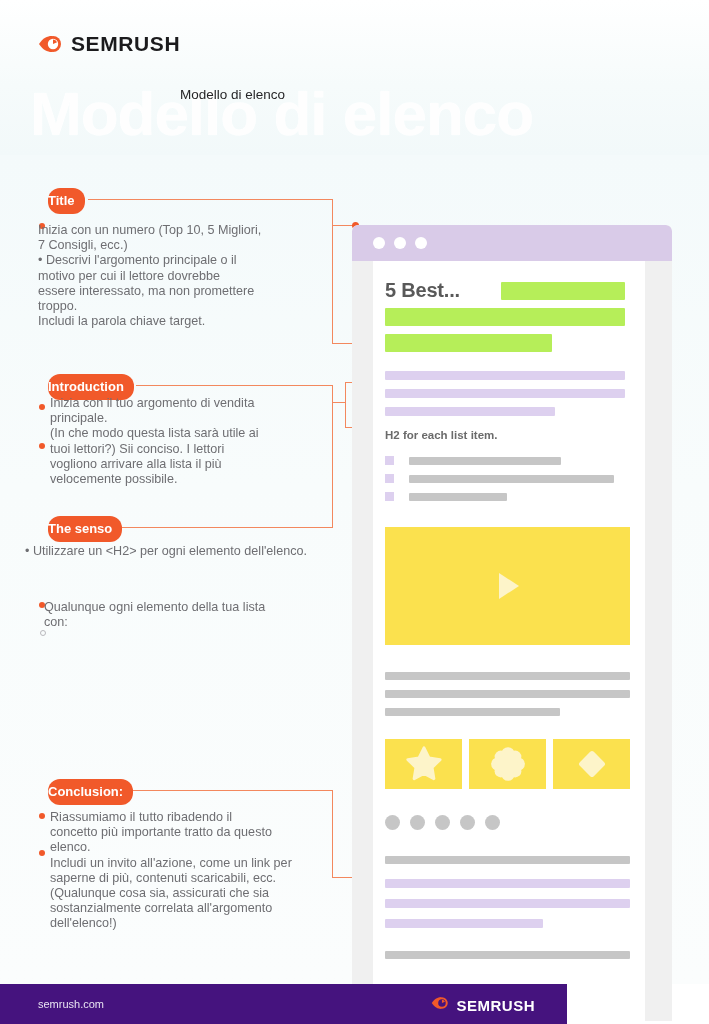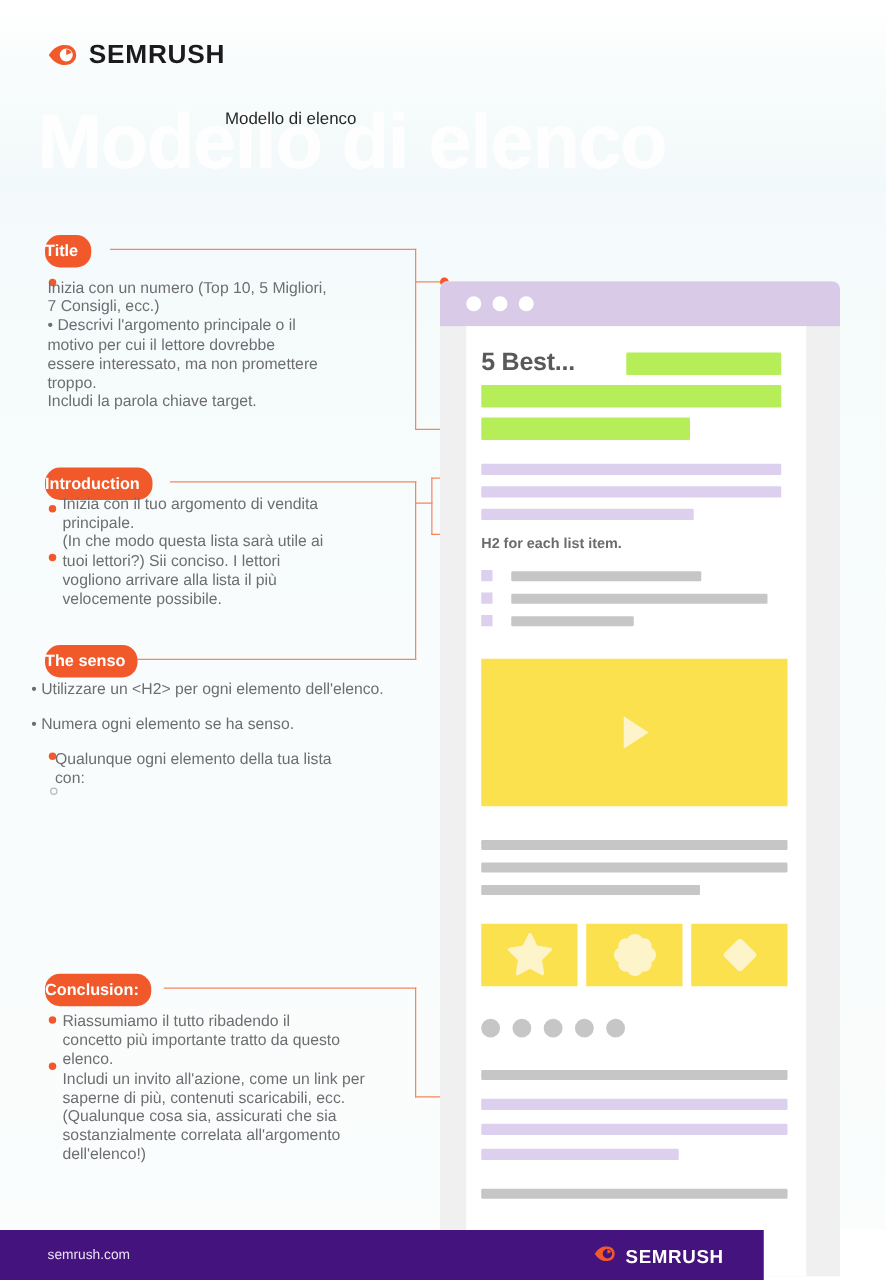--- a/index.html
+++ b/index.html
@@ -39,20 +39,21 @@
     position:absolute;left:0;top:155px;width:709px;height:829px;
     background:linear-gradient(180deg,#f4fafb 0%,#f8fcfc 40%,#fbfdfd 100%);
   }
 
   
   .badge{
     position:absolute;background:#f1592a;color:#fff;
     font-size:13px;font-weight:700;line-height:1;
     padding:6px 10px 7px 0;border-radius:12px;white-space:nowrap;
     font-family:"Liberation Sans",sans-serif;
+    margin-left:12px;
   }
   .note{
     position:absolute;color:#6e6e72;font-size:12.6px;line-height:15.2px;
     font-family:"Liberation Sans",sans-serif;white-space:pre-line;
   }
   .note.wide{width:300px;}
   .bullet{
     position:absolute;width:6px;height:6px;border-radius:50%;
     background:#f1592a;
   }
@@ -97,21 +98,21 @@
   }
   .h2line{
     position:absolute;font-size:11.5px;font-weight:700;color:#6b6b6b;
     font-family:Liberation Sans, sans-serif;
   }
   .media{position:absolute;background:#fbe14e;}
   .circ{position:absolute;width:15px;height:15px;border-radius:50%;background:#c6c6c6;}
 
   
   #footer{
-    position:absolute;left:0;top:984px;width:611px;height:40px;background:#45137e;
+    position:absolute;left:0;top:984px;width:567px;height:40px;background:#45137e;
   }
   #footer-url{
     position:absolute;left:38px;top:14px;color:#e9e4f2;font-size:11px;
     font-family:"Liberation Sans",sans-serif;
   }
   #footer-logo{
     position:absolute;right:32px;top:11px;display:flex;align-items:center;gap:6px;
   }
   #footer-logo .wordmark{
     font-size:15px;font-weight:700;letter-spacing:.5px;color:#ffffff;
@@ -183,21 +184,20 @@
   <div class="bullet" style="left:39px;top:288px;"></div>
   <div class="note wide" style="left:50px;top:241px;">Inizia con il tuo argomento di vendita
 principale.
 (In che modo questa lista sarà utile ai
 tuoi lettori?) Sii conciso. I lettori
 vogliono arrivare alla lista il più
 velocemente possibile.</div>
 
   <div class="badge" style="left:36px;top:361px;">The senso</div>
   <div class="note" style="left:25px;top:389px;width:310px;">• Utilizzare un &lt;H2&gt; per ogni elemento dell'elenco.</div>
-  <div class="note" style="left:25px;top:417px;width:310px;">• Numera ogni elemento se ha senso.</div>
   <div class="bullet" style="left:39px;top:447px;"></div>
   <div class="note wide" style="left:44px;top:445px;">Qualunque ogni elemento della tua lista
 con:</div>
   <div class="bullet hollow" style="left:40px;top:475px;"></div>
 
   <div class="badge" style="left:36px;top:624px;">Conclusion:</div>
   <div class="bullet" style="left:39px;top:658px;"></div>
   <div class="bullet" style="left:39px;top:695px;"></div>
   <div class="note wide" style="left:50px;top:655px;">Riassumiamo il tutto ribadendo il
 concetto più importante tratto da questo

